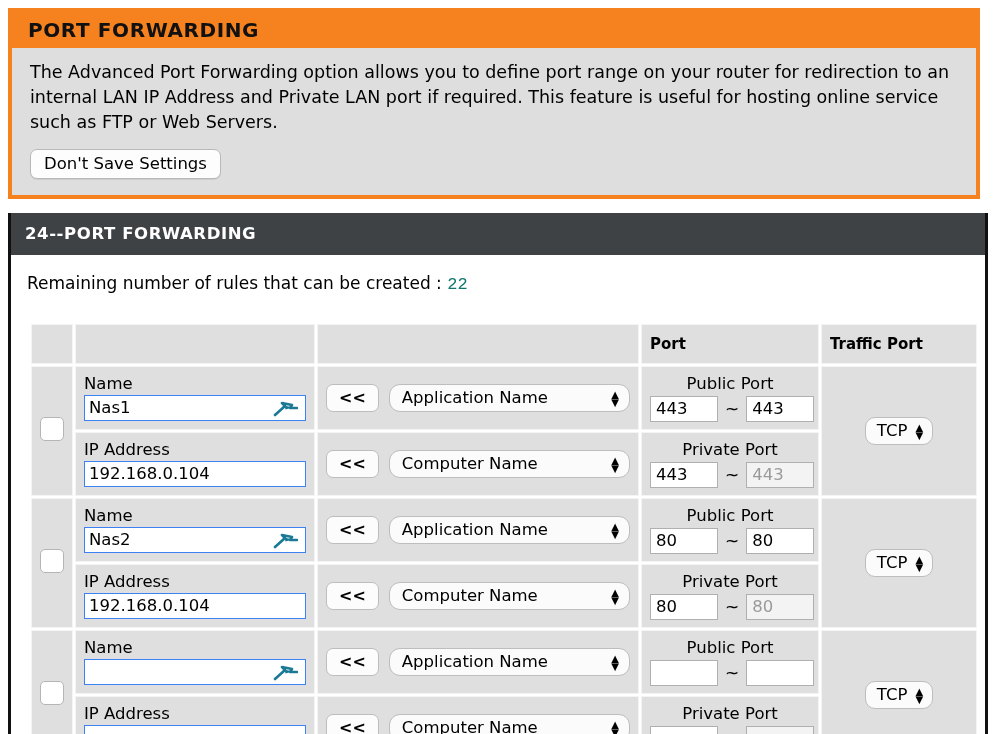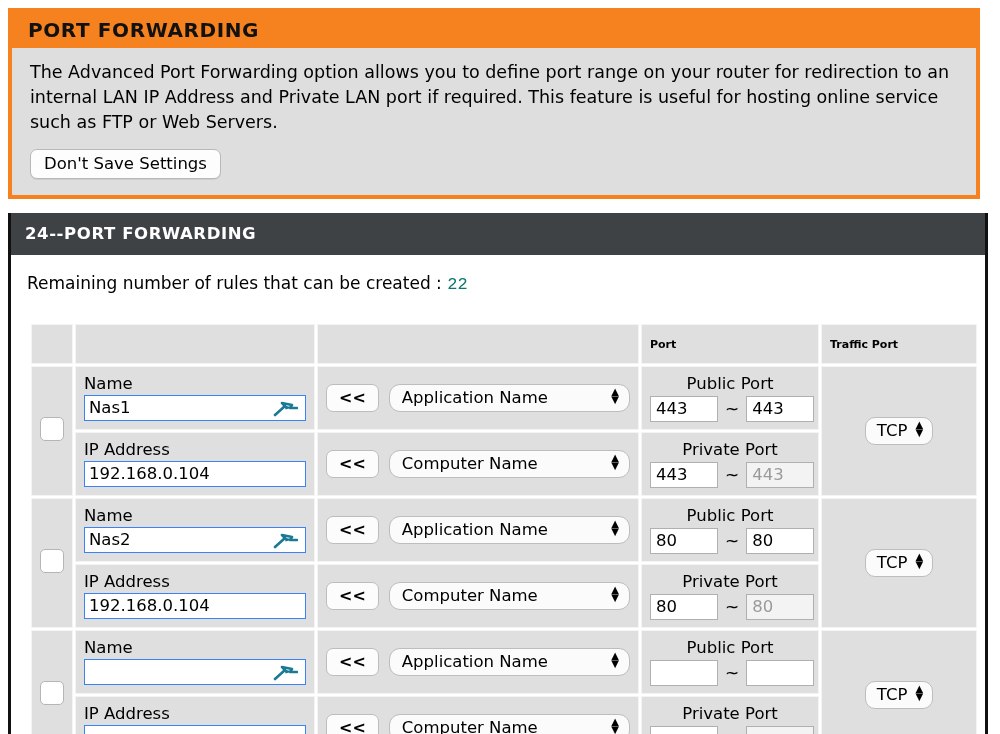--- a/index.html
+++ b/index.html
@@ -108,21 +108,21 @@
   .col-chk    { width: 42px; }
   .col-name   { width: 240px; }
   .col-pick   { width: 322px; }
   .col-port   { width: 178px; }
   .col-proto  { width: 156px; }
 
   .hdr-cell {
     height: 38px;
     text-align: left;
     font-weight: bold;
-    font-size: 11px;
+    font-size: 15px;
     color: #000;
     padding-left: 8px !important;
   }
 
   .cell-pad { padding: 7px 8px 7px 8px !important; }
 
   .fieldlabel {
     font-size: 16.5px;
     color: #000;
     line-height: 1.05;
@@ -165,21 +165,21 @@
   .sel {
     flex: 1;
     background: #fbfbfb;
     border: 1px solid #bdbdbd;
     border-radius: 11px;
     font-size: 16.5px;
     padding: 3px 10px 4px 12px;
     color: #000;
     cursor: pointer;
     display: flex;
-    align-items: flex-start;
+    align-items: flex-end;
     justify-content: space-between;
     box-sizing: border-box;
   }
   .sel.small {
     flex: 0 0 auto;
     display: inline-flex;
     gap: 8px;
     padding: 3px 9px 4px 11px;
     border-radius: 10px;
   }

